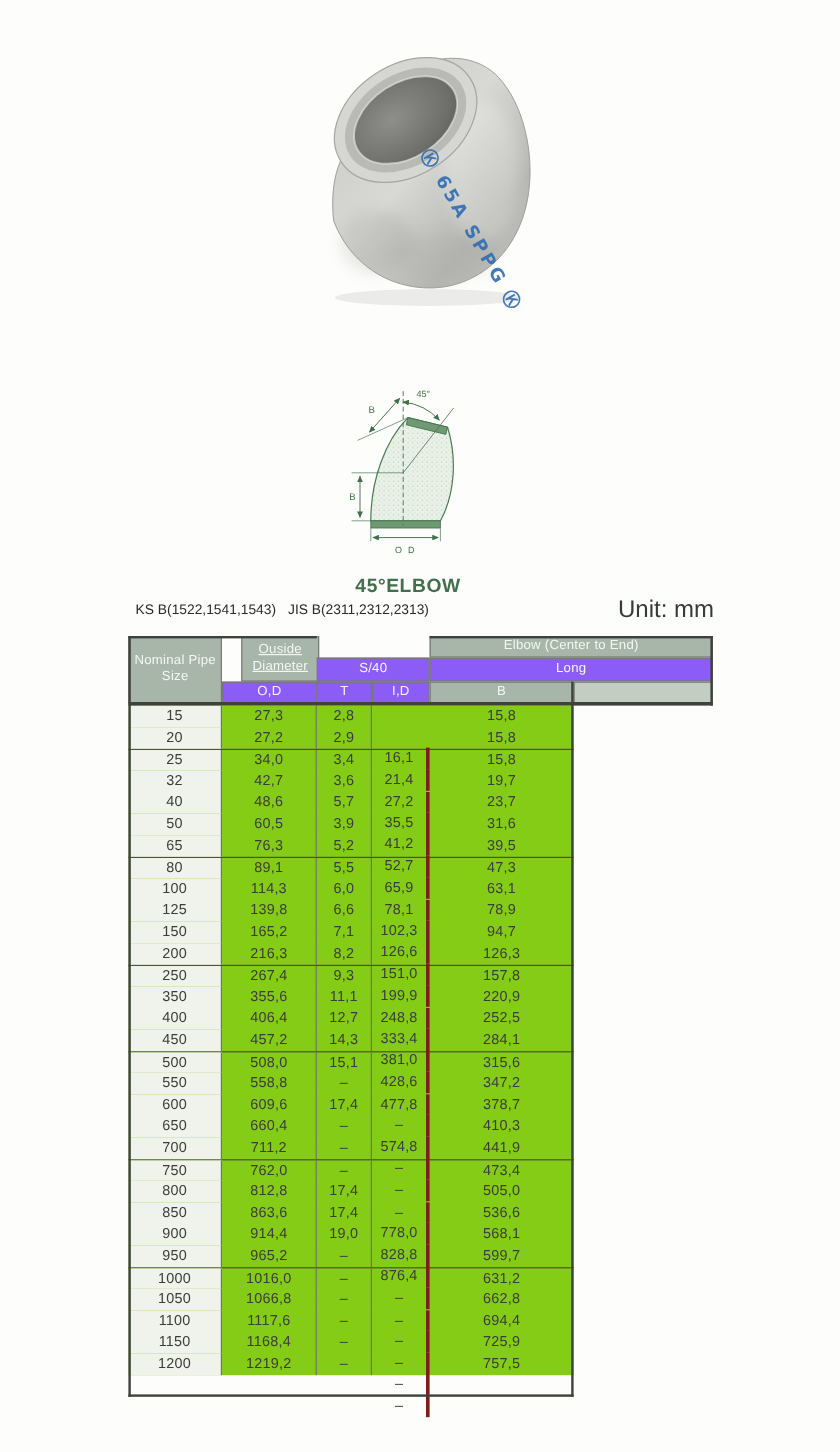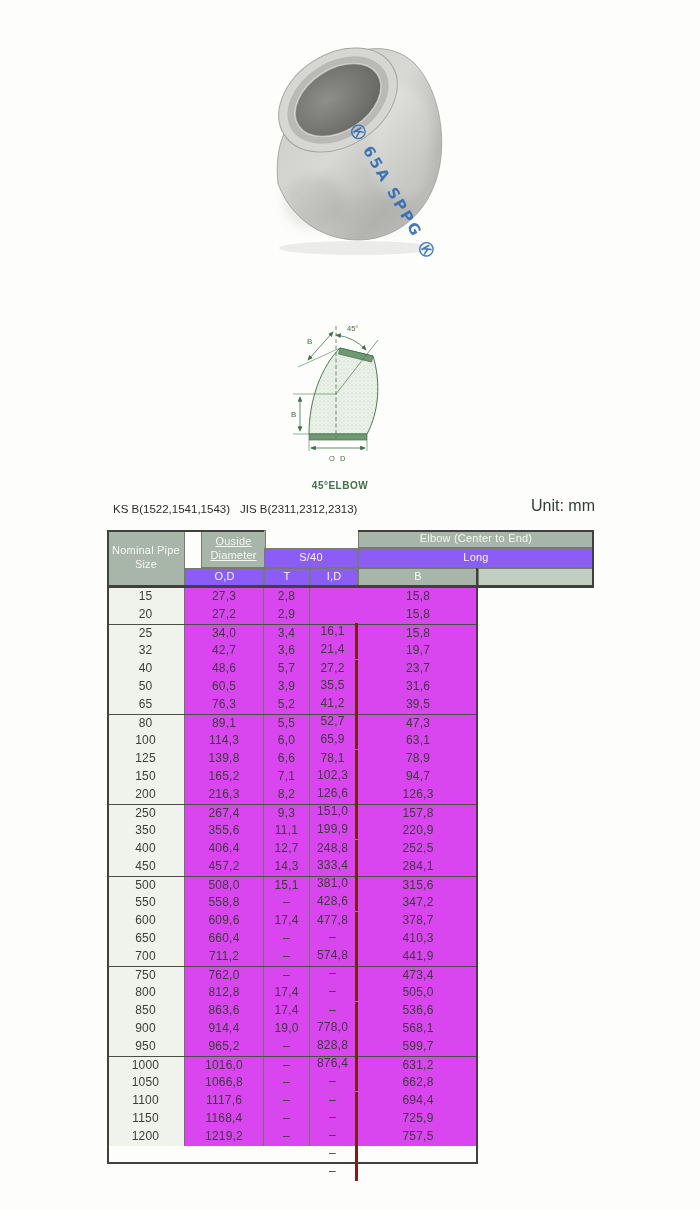--- a/index.html
+++ b/index.html
@@ -9,37 +9,37 @@
 
   
   #photo{left:252px;top:24px;width:204px;height:236px;}
 
   
   #diagram{left:283px;top:320px;width:150px;height:152px;}
   #diagram text{font-family:"Liberation Sans",sans-serif;fill:#3f7249;}
 
   
   #caption{left:255px;top:480px;width:170px;text-align:center;
-           font-size:10px;font-weight:bold;color:#41704a;letter-spacing:.5px;}
+           font-size:16px;font-weight:bold;color:#41704a;letter-spacing:.5px;}
 
   
   #standards{left:113px;top:503px;width:482px;font-size:11.5px;color:#2b2b29;}
   #standards .jis{margin-left:10px;}
-  #unit{left:455px;top:497px;width:140px;text-align:right;font-size:16px;color:#333d36;}
+  #unit{left:455px;top:497px;width:140px;text-align:right;font-size:20px;color:#333d36;}
 
   
   #table{left:107px;top:530px;width:487px;height:634px;}
   .hcell{position:absolute;box-sizing:border-box;border:1px solid #767b72;
          color:#f4f7f2;font-size:11px;line-height:1.25;text-align:center;
          display:flex;align-items:center;justify-content:center;letter-spacing:.2px;}
   .hdark{background:#a7b6a9;}
   .hmid{background:#8b5cf6;}
   .hlight{background:#c3cec2;}
   .tline{position:absolute;background:#3e423a;}
-  #tbody{position:absolute;left:0;top:58px;width:371px;background:#d946ef;}
+  #tbody{position:absolute;left:0;top:58px;width:371px;background:#84cc16;}
   .trow{display:flex;height:18px;box-sizing:border-box;}
   .trow.group-start{border-top:1px solid #4a4e45;}
   .tcell{box-sizing:border-box;font-size:12px;line-height:17px;text-align:center;
          height:100%;letter-spacing:.2px;}
   .c0{width:78px;background:#f0f2ec;border-right:1px solid #6f746b;}
   .c1{width:79px;border-right:1px solid #6f746b;}
   .c2{width:46px;border-right:1px solid #6f746b;}
   .c3{width:48px;border-right:3px solid #7f1d1d;margin-top:35px;}
   .c4{width:120px;}
 </style>

